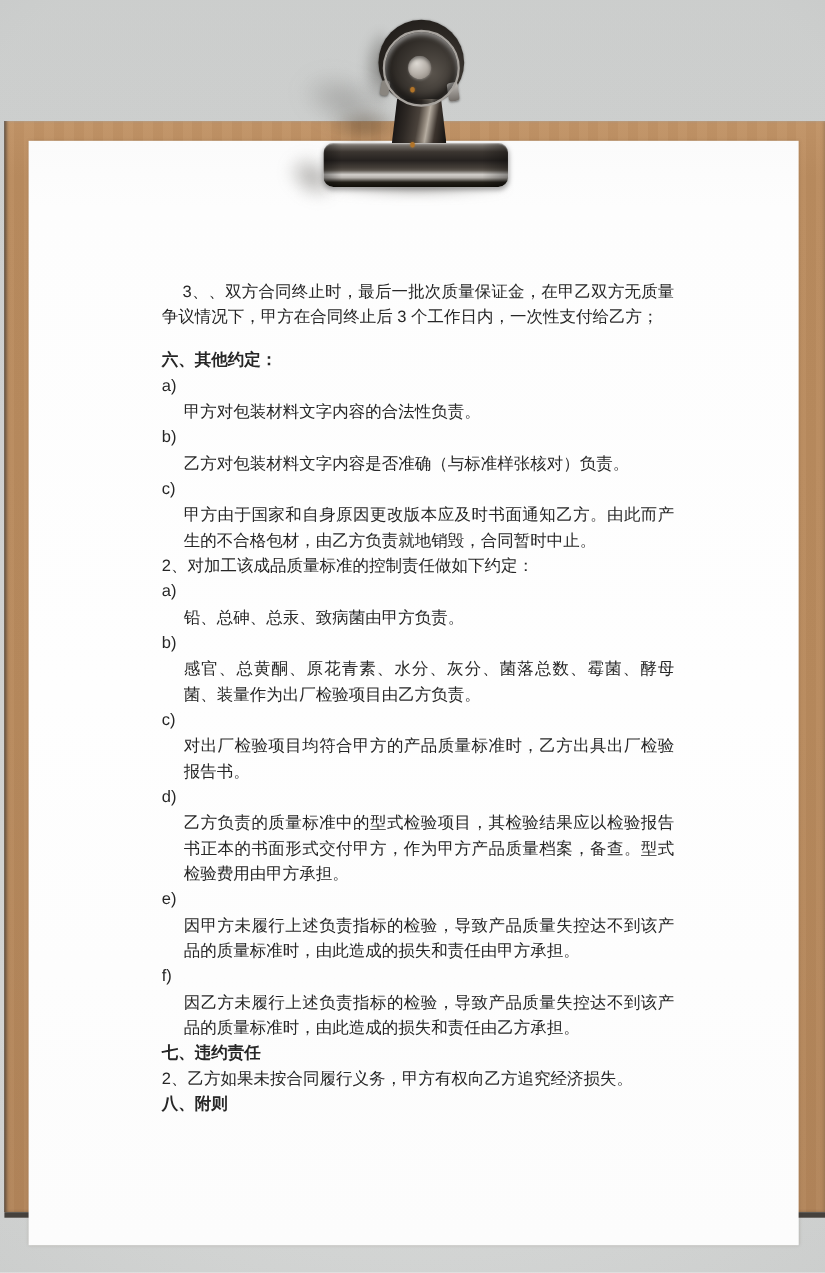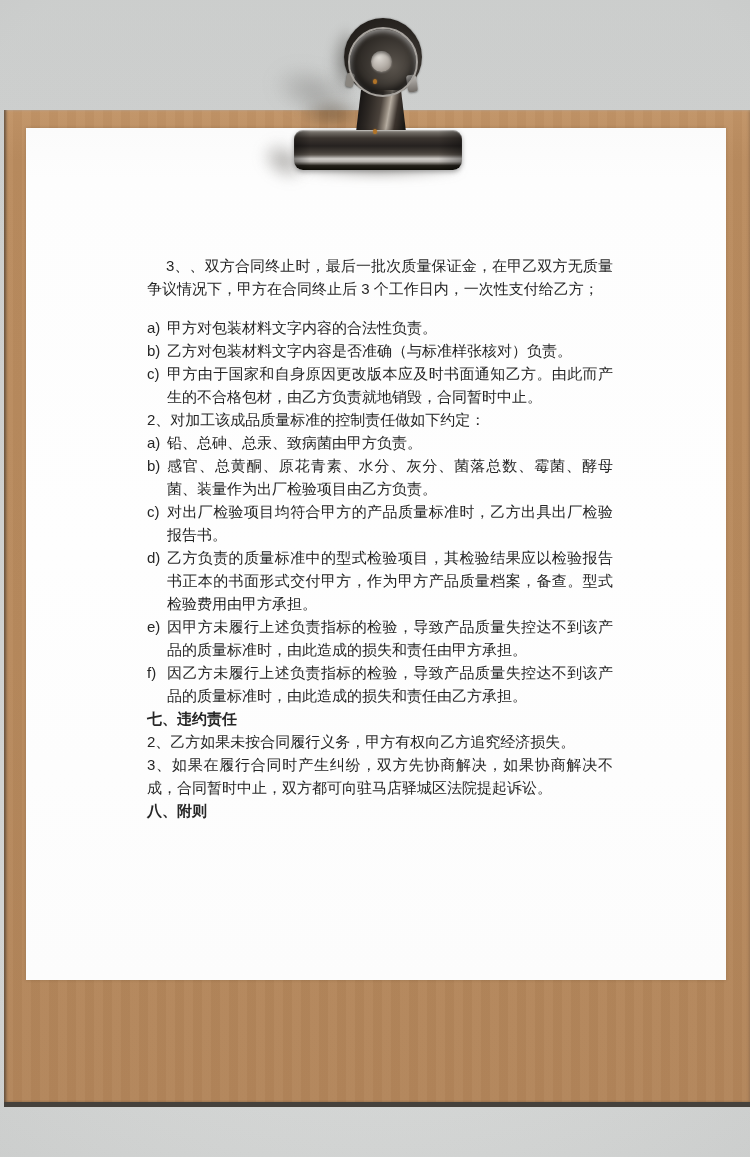--- a/index.html
+++ b/index.html
@@ -18,34 +18,34 @@
       repeating-linear-gradient(90deg, rgba(255,255,255,0.025) 0 9px, rgba(0,0,0,0.02) 9px 18px),
       linear-gradient(180deg,#c29467 0%,#ba8c5f 5%,#b88a5d 55%,#b2855a 100%);
     box-shadow:
       inset 3px 0 3px -1px rgba(45,40,35,0.6),
       inset 0 2px 2px -1px rgba(255,255,255,0.28),
       inset -2px 0 3px -1px rgba(90,70,50,0.35);
     border-bottom:5px solid #45413c;
   }
   
   .paper{
-    position:absolute;left:26px;top:128px;width:700px;height:852px;
+    position:absolute;left:26px;top:128px;width:700px;height:1004px;
     background:linear-gradient(180deg,#fbfbfb 0%,#fdfdfd 6%,#fefefe 50%,#fcfcfc 100%);
     box-shadow:0 0 3px rgba(80,60,40,0.25);
   }
   .doc{
     position:absolute;left:121px;top:126px;width:466px;
     font-size:15px;line-height:23px;color:#262626;
   }
   .doc p,.doc h3,.doc .sub{margin:0;padding:0;text-align:justify;}
   .p-intro{text-indent:19px;margin-bottom:16px !important;}
   .sec{font-size:15px;font-weight:700;}
   .sub{display:flex;padding-left:21px;}
   .sub .m{flex:0 0 20px;}
-  .sub .t{flex:1;text-align:justify;}
+  .sub .t{flex:1;text-align:justify;margin-top:24px;}
   
   .sh{position:absolute;z-index:3;pointer-events:none;}
   .sh-wall{left:330px;top:26px;width:26px;height:70px;border-radius:50%;
     background:radial-gradient(ellipse at 80% 50%, rgba(55,52,48,0.55), rgba(55,52,48,0) 75%);
     filter:blur(4px);}
   .sh-wall2{left:270px;top:68px;width:88px;height:48px;border-radius:50%;
     background:radial-gradient(ellipse, rgba(95,93,90,0.38), rgba(95,93,90,0) 70%);
     filter:blur(8px);transform:rotate(18deg);}
   .sh-wood{left:300px;top:98px;width:64px;height:32px;border-radius:50%;
     background:radial-gradient(ellipse, rgba(70,52,32,0.42), rgba(70,52,32,0) 72%);
@@ -88,20 +88,21 @@
 
 <div class="scene">
 
   <div class="board"></div>
 
   <div class="paper">
     <div class="doc">
 
       <p class="p-intro">3、、双方合同终止时，最后一批次质量保证金，在甲乙双方无质量争议情况下，甲方在合同终止后 3 个工作日内，一次性支付给乙方；</p>
 
+      <h3 class="sec">六、其他约定：</h3>
 
       <div class="sub">
         <span class="m">a)</span>
         <span class="t">甲方对包装材料文字内容的合法性负责。</span>
       </div>
       <div class="sub">
         <span class="m">b)</span>
         <span class="t">乙方对包装材料文字内容是否准确（与标准样张核对）负责。</span>
       </div>
       <div class="sub">
@@ -130,21 +131,20 @@
         <span class="m">e)</span>
         <span class="t">因甲方未履行上述负责指标的检验，导致产品质量失控达不到该产品的质量标准时，由此造成的损失和责任由甲方承担。</span>
       </div>
       <div class="sub">
         <span class="m">f)</span>
         <span class="t">因乙方未履行上述负责指标的检验，导致产品质量失控达不到该产品的质量标准时，由此造成的损失和责任由乙方承担。</span>
       </div>
 
       <h3 class="sec">七、违约责任</h3>
       <p class="num">2、乙方如果未按合同履行义务，甲方有权向乙方追究经济损失。</p>
-      <p class="num">3、如果在履行合同时产生纠纷，双方先协商解决，如果协商解决不成，合同暂时中止，双方都可向驻马店驿城区法院提起诉讼。</p>
 
       <h3 class="sec">八、附则</h3>
 
     </div>
   </div>
 
   <div class="sh sh-wall"></div>
   <div class="sh sh-wall2"></div>
   <div class="sh sh-wood"></div>
   <div class="sh sh-bar-left"></div>

